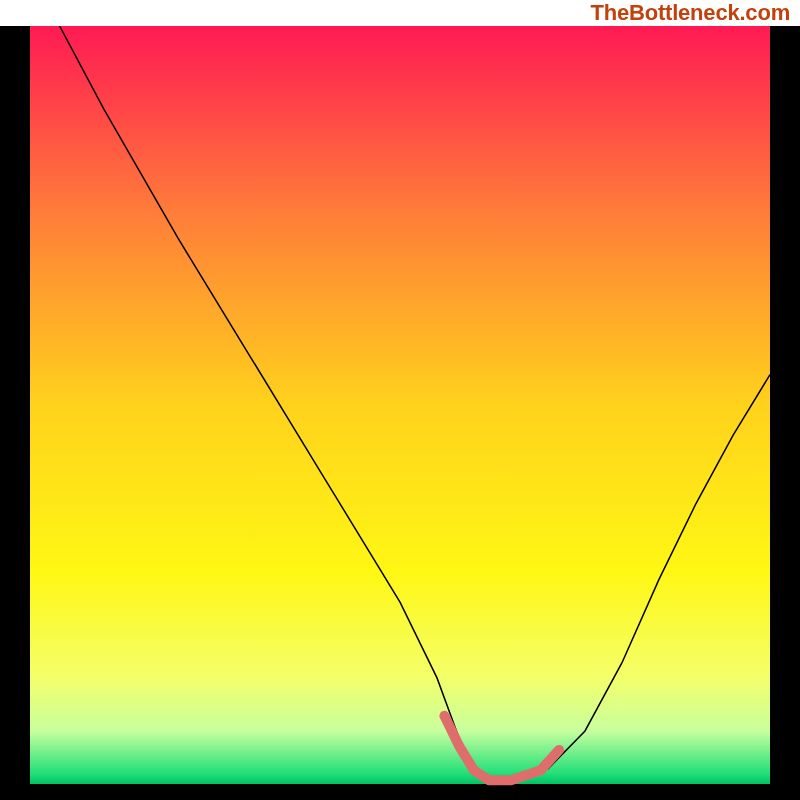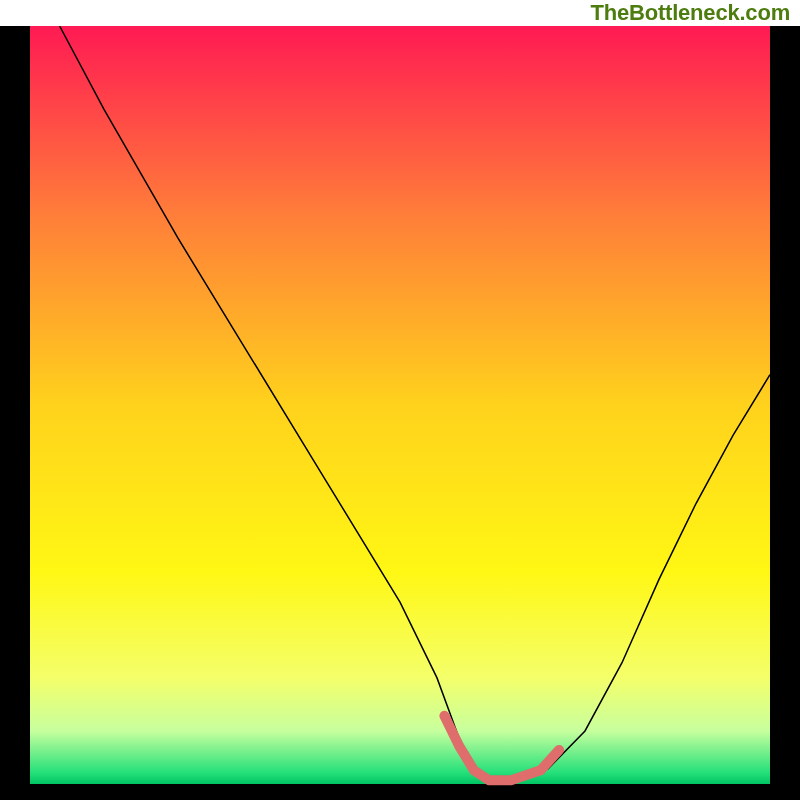--- a/index.html
+++ b/index.html
@@ -15,21 +15,21 @@
     position: relative;
     width: 800px;
     height: 800px;
   }
   .attribution {
     position: absolute;
     top: 0;
     right: 10px;
     font-size: 22px;
     font-weight: bold;
-    color: #4d7c0f;
+    color: #c2410c;
     letter-spacing: -0.2px;
   }
   svg.chart {
     position: absolute;
     top: 26px;
     left: 0;
     width: 800px;
     height: 774px;
     display: block;
   }

